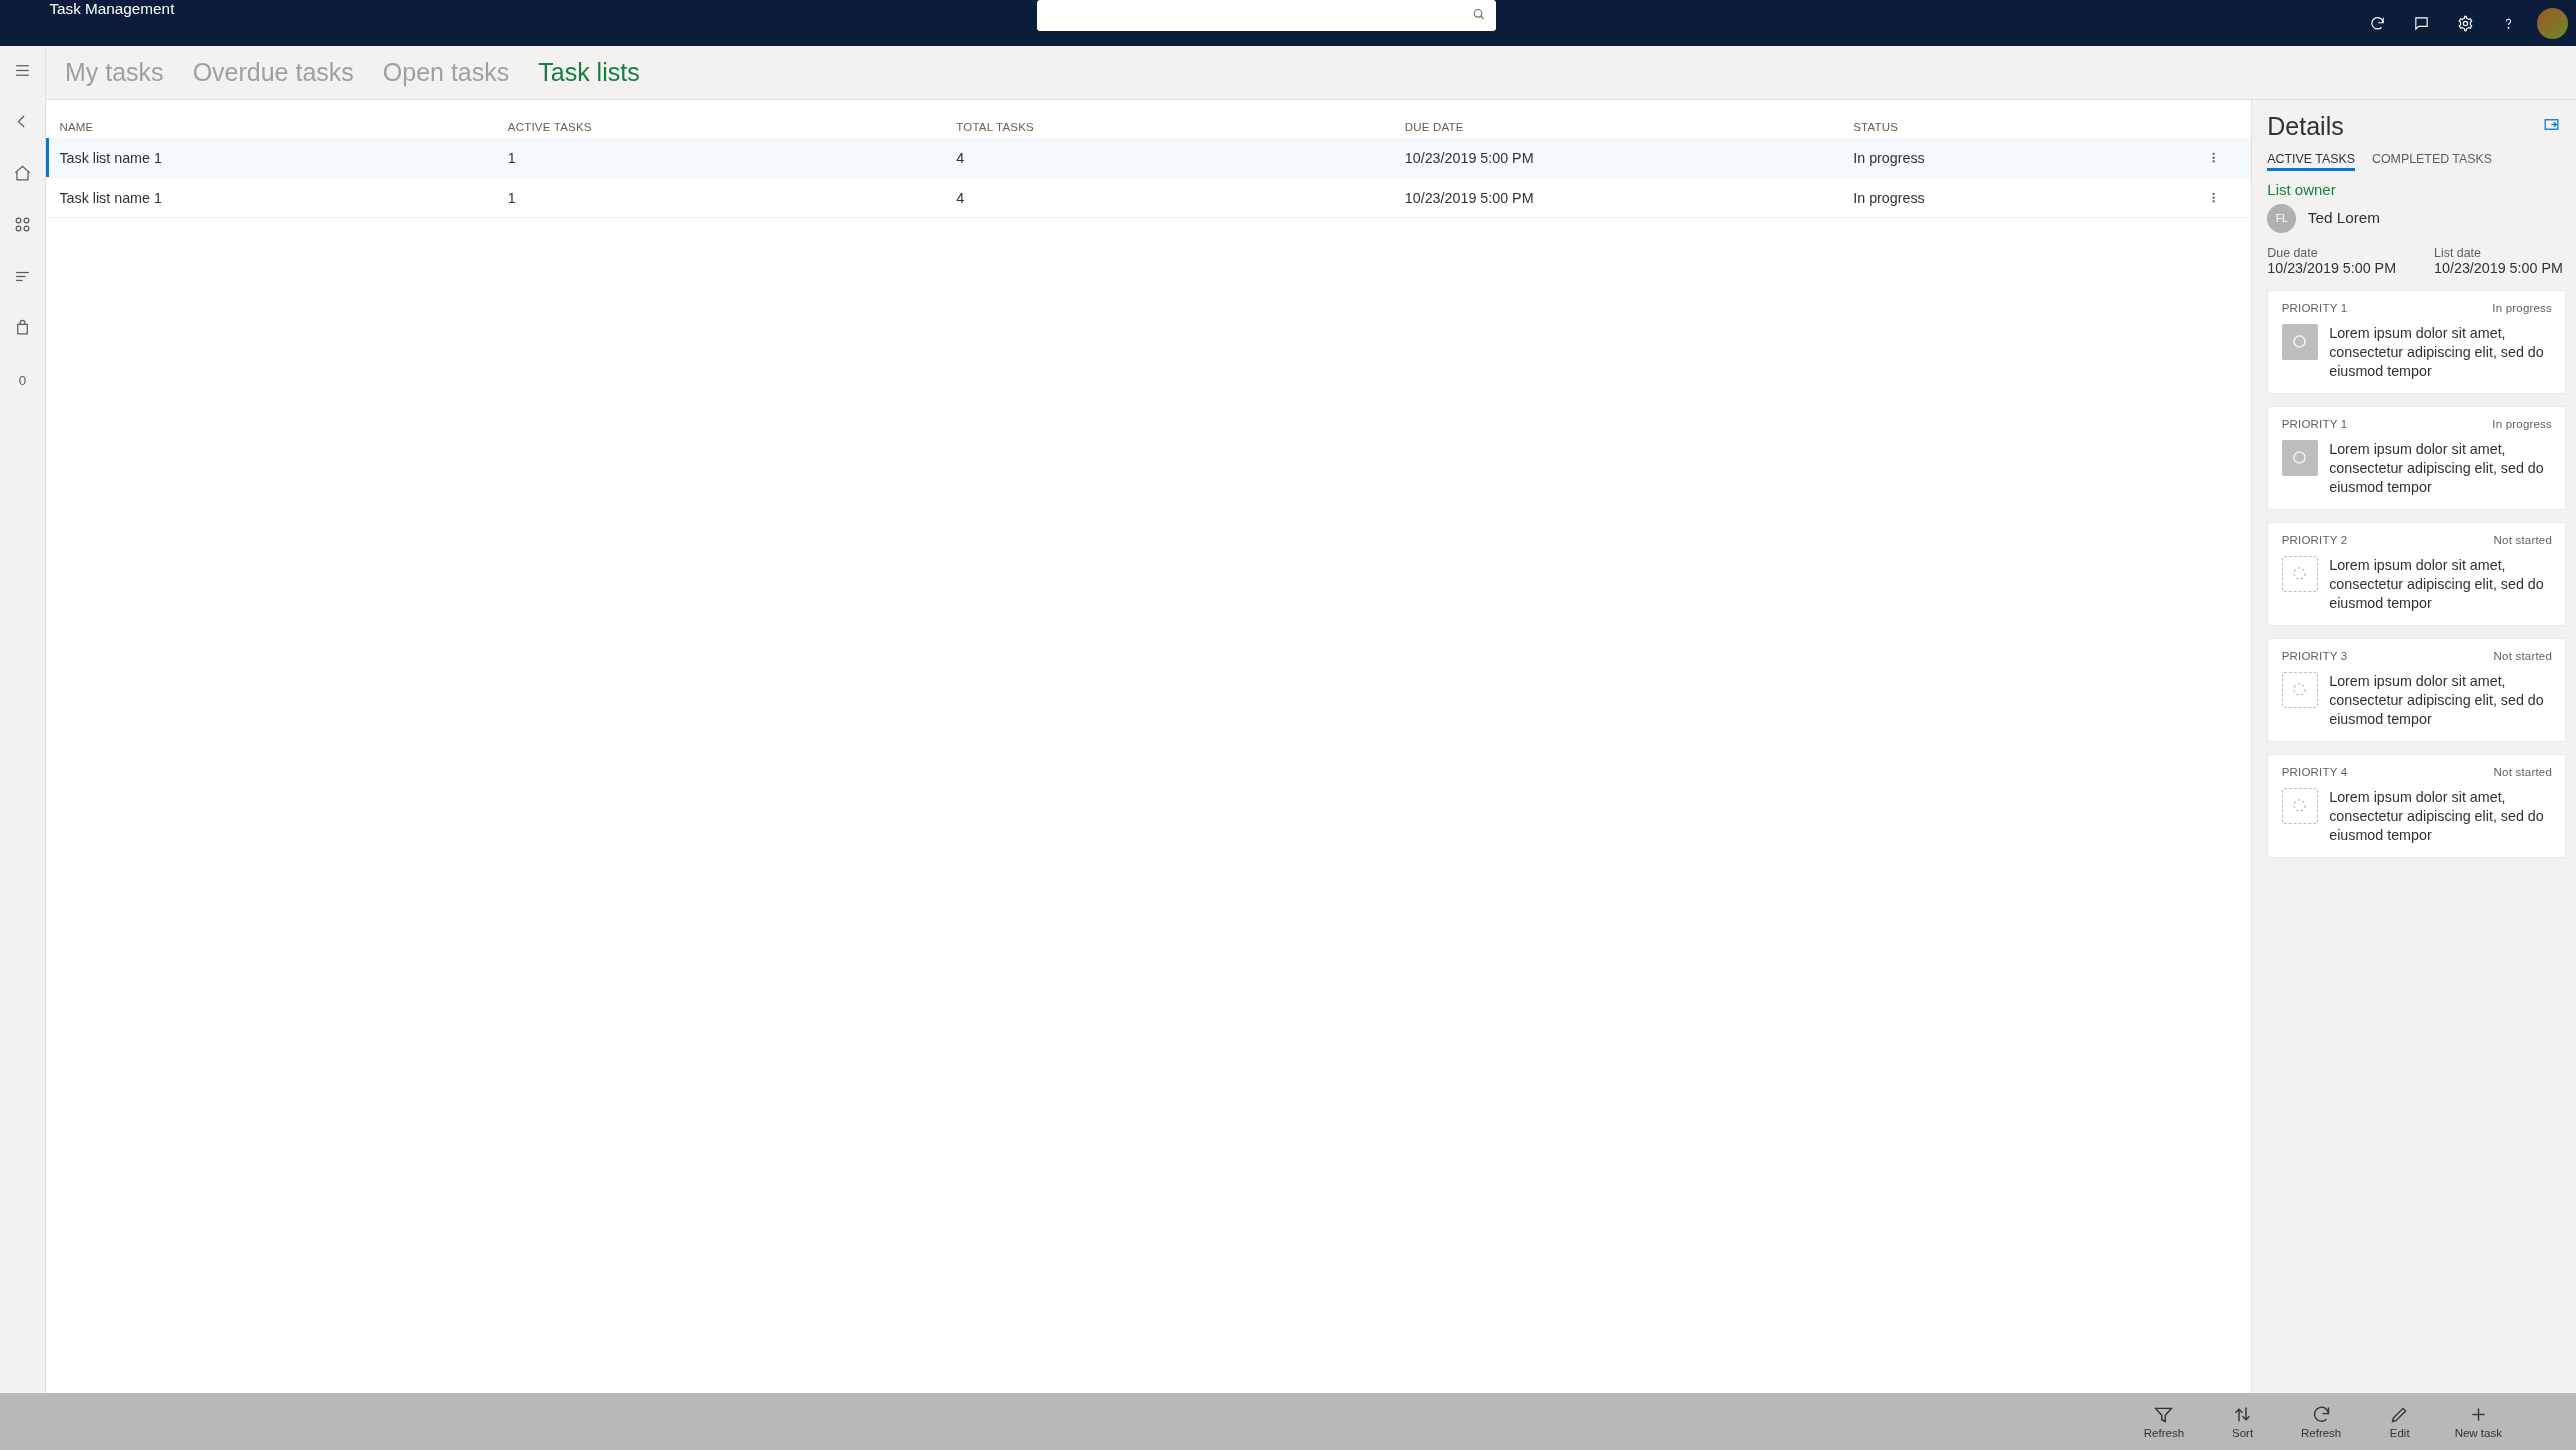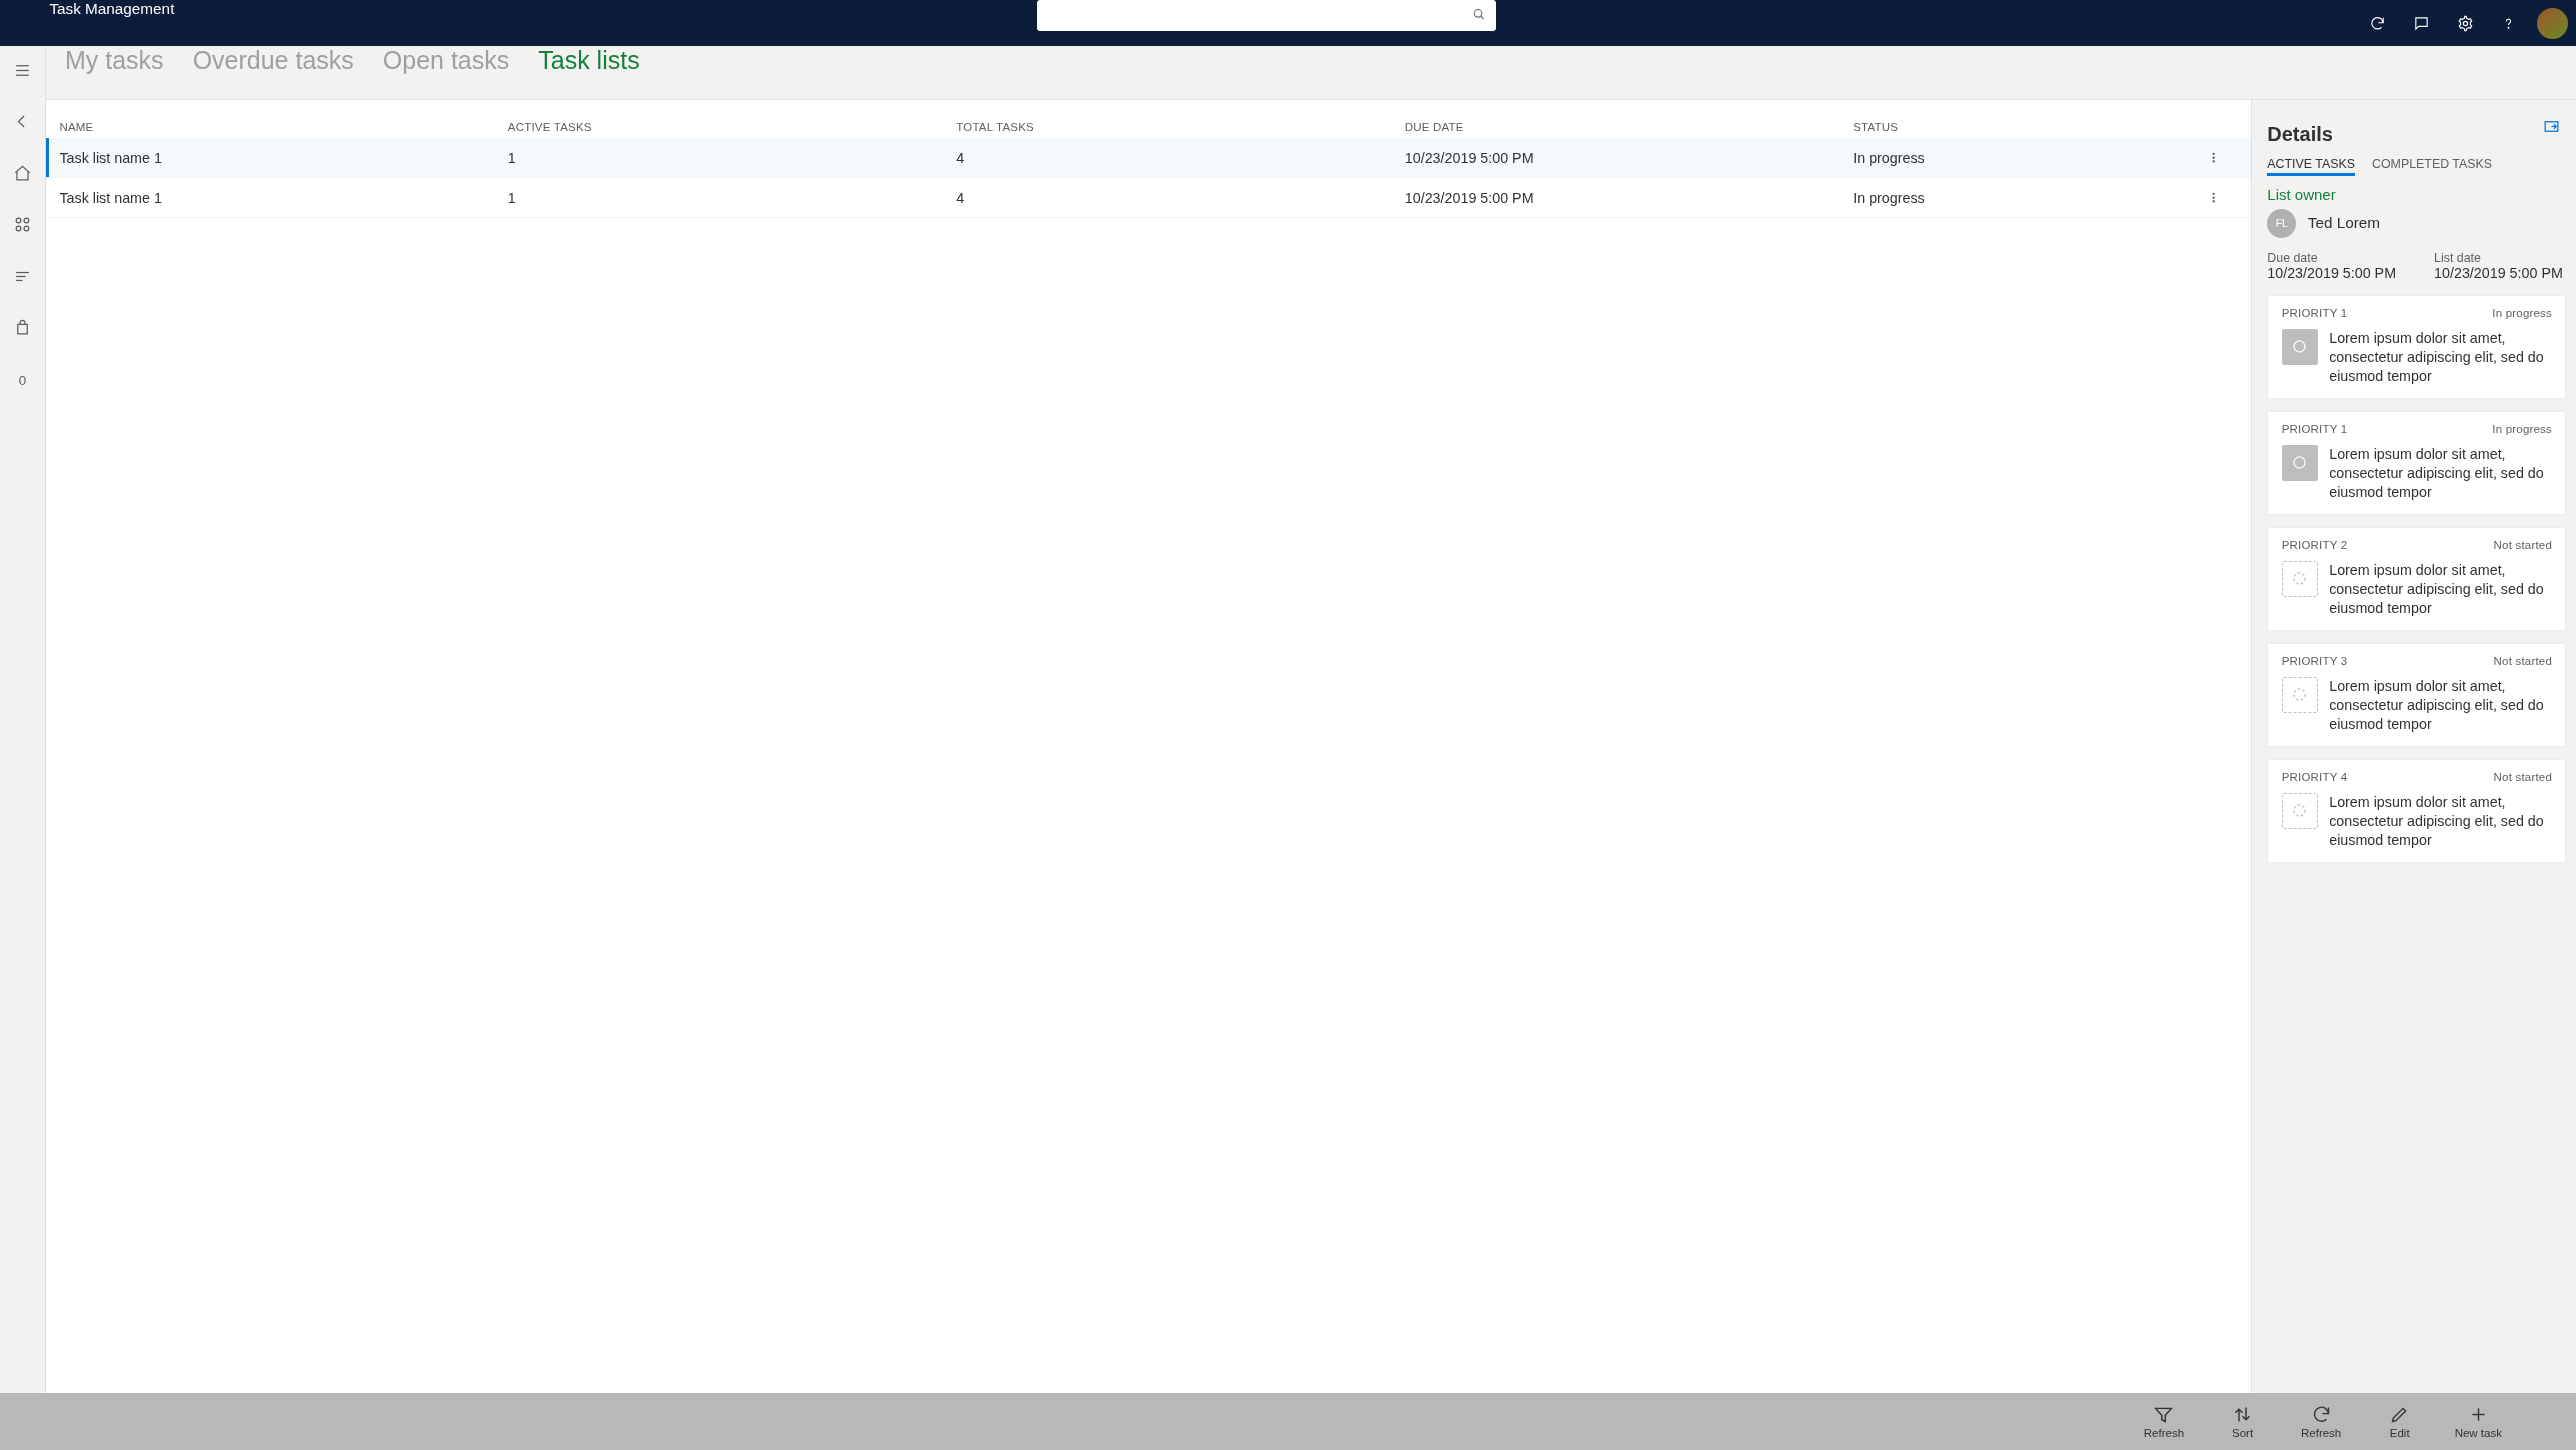--- a/index.html
+++ b/index.html
@@ -20,39 +20,39 @@
 
 
 .body-row { flex:1; display:flex; min-height:0; }
 
 
 .rail { width: 46px; background: #f3f2f1; border-right: 1px solid #e1dfdd; display:flex; flex-direction:column; align-items:center; padding-top: 7.6px; gap: 13.4px; flex-shrink:0; }
 .rail .rail-btn { width: 38px; height:38px; display:flex; align-items:center; justify-content:center; color:#605e5c; cursor:pointer; }
 .rail-icon svg { width:19px; height:19px; }
 
 
-.tabs-row { display:flex; align-items:flex-start; height: 54px; padding: 0 19px; gap: 29px; background: #f3f2f1; border-bottom: 1px solid #e1dfdd; flex-shrink:0; }
+.tabs-row { display:flex; align-items:center; height: 54px; padding: 0 19px; gap: 29px; background: #f3f2f1; border-bottom: 1px solid #e1dfdd; flex-shrink:0; }
 .tab { font-size: 25px; color: #a19f9d; cursor:pointer; font-weight:300; }
 .tab.active { color: #15803d; }
 
 
 .main-row { flex:1; display:flex; min-height:0; }
 .table-area { flex:1; min-width:0; background:#fff; overflow:auto; }
 .table-head, .table-row { display:grid; grid-template-columns: 2fr 2fr 2fr 2fr 1.5fr 48px; align-items:center; padding: 0 13.4px; }
 .table-head { height: 38px; font-size: 11.5px; color:#605e5c; letter-spacing: 0.2px; background:#fff; position:sticky; top:8px; border-bottom:1px solid #edebe9; }
 .table-head div { text-transform: uppercase; }
 .table-row { height: 40px; font-size:14.3px; color:#323130; border-bottom:1px solid #f3f2f1; cursor:pointer; position:relative; }
 .table-row.selected { background:#f3f9fd; }
 .table-row.selected::before { content:""; position:absolute; left:0; top:0; bottom:0; width:2.9px; background:#0078d4; }
 .row-menu { display:flex; justify-content:center; align-items:center; color:#605e5c; cursor:pointer; }
 
 
 .details { width: 325px; flex-shrink:0; background:#f3f2f1; border-left:1px solid #e1dfdd; display:flex; flex-direction:column; min-height:0; }
 .details-head { display:flex; align-items:center; justify-content:space-between; padding: 11.5px 15.3px 3.8px 15.3px; }
-.details-head h2 { font-size: 20px; font-weight:700;margin-top:11px; }
+.details-head h2 { font-size: 25px; font-weight:400; }
 .details-popout { color:#0078d4; cursor:pointer; }
 .details-tabs { display:flex; gap: 17px; padding: 7.6px 15.3px 0 15.3px; font-size:12.4px; color:#605e5c; }
 .details-tab { padding-bottom:3.8px; cursor:pointer; position:relative; }
 .details-tab.active { color:#323130; }
 .details-tab.active::after { content:""; position:absolute; left:0; right:0; bottom:-1px; height:2.9px; background:#0078d4; }
 .details-scroll { flex:1; overflow-y:auto; padding: 11.5px 9.6px 9.6px 15.3px; }
 .owner-label { font-size:15px; color:#15803d; }
 .owner-row { display:flex; align-items:center; gap:11.5px; margin-top:5.7px; margin-bottom:13.4px; }
 .owner-avatar { width:29px; height:29px; border-radius:50%; background:#b0b0b0; color:#fff; font-size:10.5px; display:flex; align-items:center; justify-content:center; }
 .owner-name { font-size:15.3px; }

